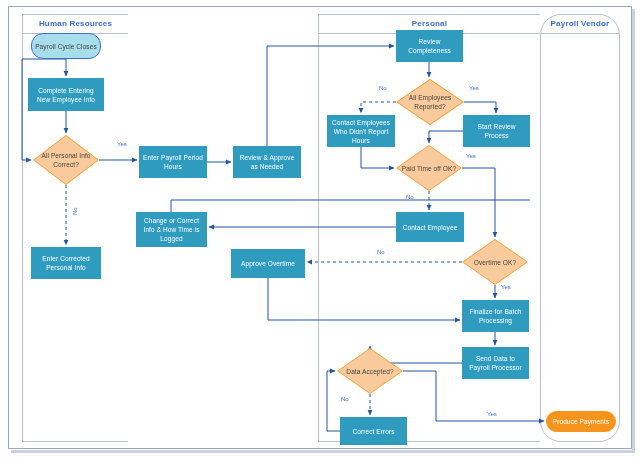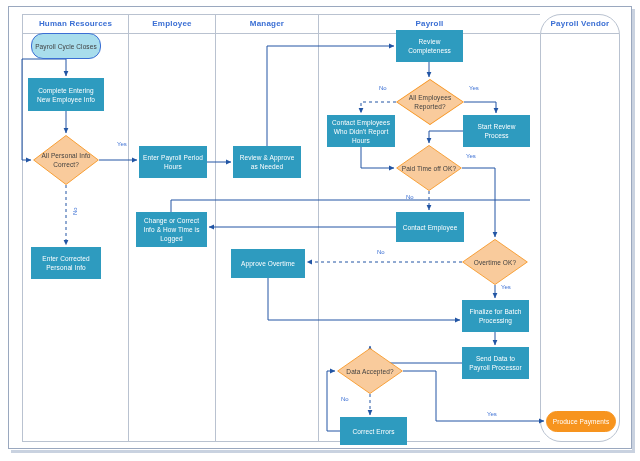--- a/index.html
+++ b/index.html
@@ -141,28 +141,22 @@
 <div id="page">
 
   <div id="frame-shadow"></div>
   <div id="frame-shadow-right"></div>
   <div id="frame"></div>
 
   <div id="lanes">
       <div class="lane" style="left: 0px; width: 106px;">
         <div class="lane-header">Human Resources</div>
       </div>
-      <div class="lane" style="left: 106px; width: 87px;">
-        <div class="lane-header">Employee</div>
-      </div>
-      <div class="lane" style="left: 193px; width: 103px;">
-        <div class="lane-header">Manager</div>
-      </div>
       <div class="lane" style="left: 296px; width: 222px;">
-        <div class="lane-header">Payroll</div>
+        <div class="lane-header">Personal</div>
       </div>
       <div class="lane last" style="left: 518px; width: 80px;">
         <div class="lane-header">Payroll Vendor</div>
       </div>
     </div>
 
   <svg id="wires" viewBox="0 0 640 461">
     <defs>
       <marker id="ah" markerWidth="6" markerHeight="6" refX="5" refY="3" orient="auto">
         <path d="M0,0.6 L5.2,3 L0,5.4 z" fill="#2255A4"></path>

